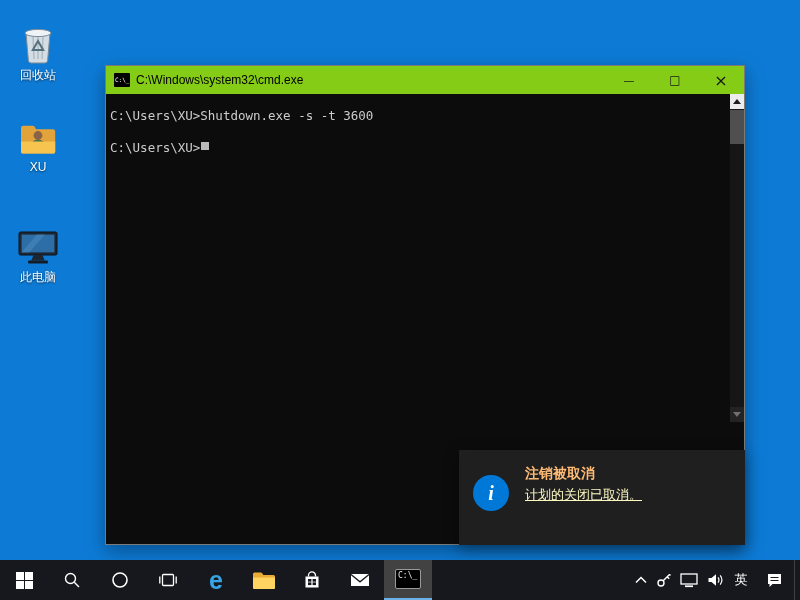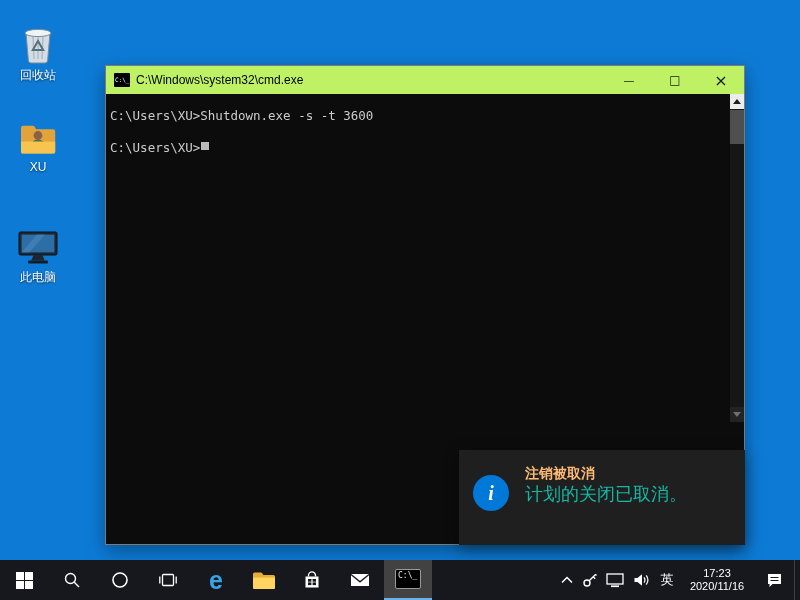--- a/index.html
+++ b/index.html
@@ -9,21 +9,21 @@
   .screen { position:relative; width:800px; height:600px; background:#0d7bd6; overflow:hidden; }
 
   
   .desktop-icon { position:absolute; left:2px; width:72px; text-align:center; cursor:default; }
   .desktop-icon .glyph { display:flex; justify-content:center; align-items:flex-end; height:44px; }
   .icon-label { margin-top:4px; font-size:12px; color:#ffffff; text-shadow:0 1px 2px rgba(0,0,0,.65); line-height:14px; }
 
   
   .cmd-window { position:absolute; left:105px; top:65px; width:640px; height:480px;
                 border:1px solid #7a7a7a; box-shadow:0 6px 18px rgba(0,0,0,.35); background:#0c0c0c; }
-  .titlebar { height:28px; background:#bef264; display:flex; align-items:center; }
+  .titlebar { height:28px; background:#84cc16; display:flex; align-items:center; }
   .titlebar-icon { width:16px; height:14px; background:#000; border-radius:1px; margin:0 6px 0 8px;
                    color:#fff; font-family:"DejaVu Sans Mono", monospace; font-size:6px; line-height:13px; padding-left:1px; overflow:hidden; }
   .title { font-size:12px; color:#000; flex:1; white-space:nowrap; overflow:hidden; }
   .win-controls { display:flex; height:100%; }
   .win-btn { width:46px; height:100%; display:flex; align-items:center; justify-content:center;
              font-family:"DejaVu Sans", sans-serif; color:#1a1a1a; cursor:pointer; }
   .win-btn.min { font-size:11px; }
   .win-btn.max { font-size:12px; }
   .win-btn.close { font-size:16px; }
 
@@ -41,21 +41,21 @@
   .sb-down { position:absolute; bottom:0; width:100%; height:15px; background:#232323; display:flex; align-items:center; justify-content:center; }
   .sb-down::after { content:""; border-left:4px solid transparent; border-right:4px solid transparent; border-top:5px solid #6f6f6f; }
 
   
   .toast { position:absolute; left:459px; top:450px; width:286px; height:95px; background:#1f1f1f;
            box-shadow:0 4px 14px rgba(0,0,0,.4); display:flex; padding:13px 14px; cursor:pointer; }
   .toast-icon { width:36px; height:36px; border-radius:50%; background:#0078d7; flex:0 0 36px; margin-top:12px; margin-right:16px;
                 display:flex; align-items:center; justify-content:center;
                 color:#fff; font-family:"Liberation Serif", serif; font-style:italic; font-weight:bold; font-size:20px; }
   .toast-title { color:#fdba74; font-size:14px; font-weight:bold; line-height:20px; }
-  .toast-body { color:#14b8a6; font-size:18px; line-height:23px; }
+  .toast-body { color:#fef9c3; font-size:13px; line-height:23px;text-decoration:underline; }
   .toast-source { color:#979797; font-size:12px; line-height:20px; margin-top:2px; }
 
   
   .taskbar { position:absolute; left:0; bottom:0; width:800px; height:40px; background:#17181d;
              display:flex; align-items:stretch; z-index:50; }
   .tb-btn { width:48px; display:flex; align-items:center; justify-content:center; cursor:pointer; }
   .tb-btn.active { background:#424242; border-bottom:2px solid #6cb2e8; }
   .tb-spacer { flex:1; }
   .edge-e { color:#37a4e6; font-size:25px; font-weight:bold; line-height:38px; }
   .cmd-tb-icon { width:26px; height:20px; background:#000; border:1px solid #9a9a9a; border-radius:2px;
@@ -216,24 +216,20 @@
           <rect x="5" y="12.4" width="8" height="1.7" fill="#fff"></rect>
         </svg>
       </div>
       <div class="tray-item" style="width:26px;">
         <svg width="16" height="14" viewBox="0 0 16 14">
           <path d="M1.5 5 h3 L9 1.2 v11.6 L4.5 9 h-3 Z" fill="#fff"></path>
           <path d="M11 4.3 a4.6 4.6 0 0 1 0 5.4 M13.2 2.4 a7.6 7.6 0 0 1 0 9.2" fill="none" stroke="#fff" stroke-width="1.2"></path>
         </svg>
       </div>
       <div class="tray-item ime">英</div>
-      <div class="tray-item clock">
-        <div>17:23</div>
-        <div>2020/11/16</div>
-      </div>
       <div class="tray-item" style="width:40px;">
         <svg width="17" height="16" viewBox="0 0 17 16">
           <path d="M2 2 h13 v10 h-8.5 l-3 3 v-3 H2 Z" fill="#fff"></path>
           <path d="M4.5 5.5 h8 M4.5 8.5 h8" stroke="#17181d" stroke-width="1.2"></path>
         </svg>
       </div>
       <div class="tray-item show-desktop"></div>
     </div>
   </div>
 

